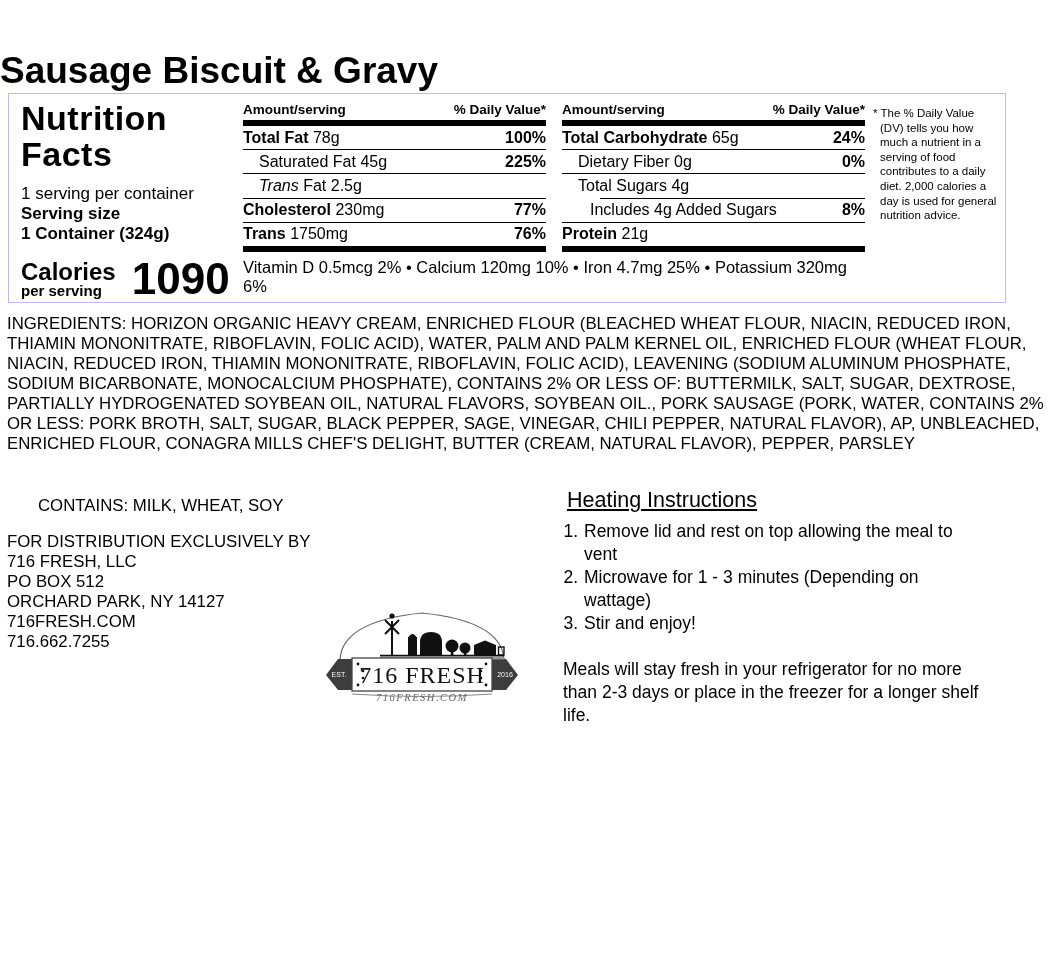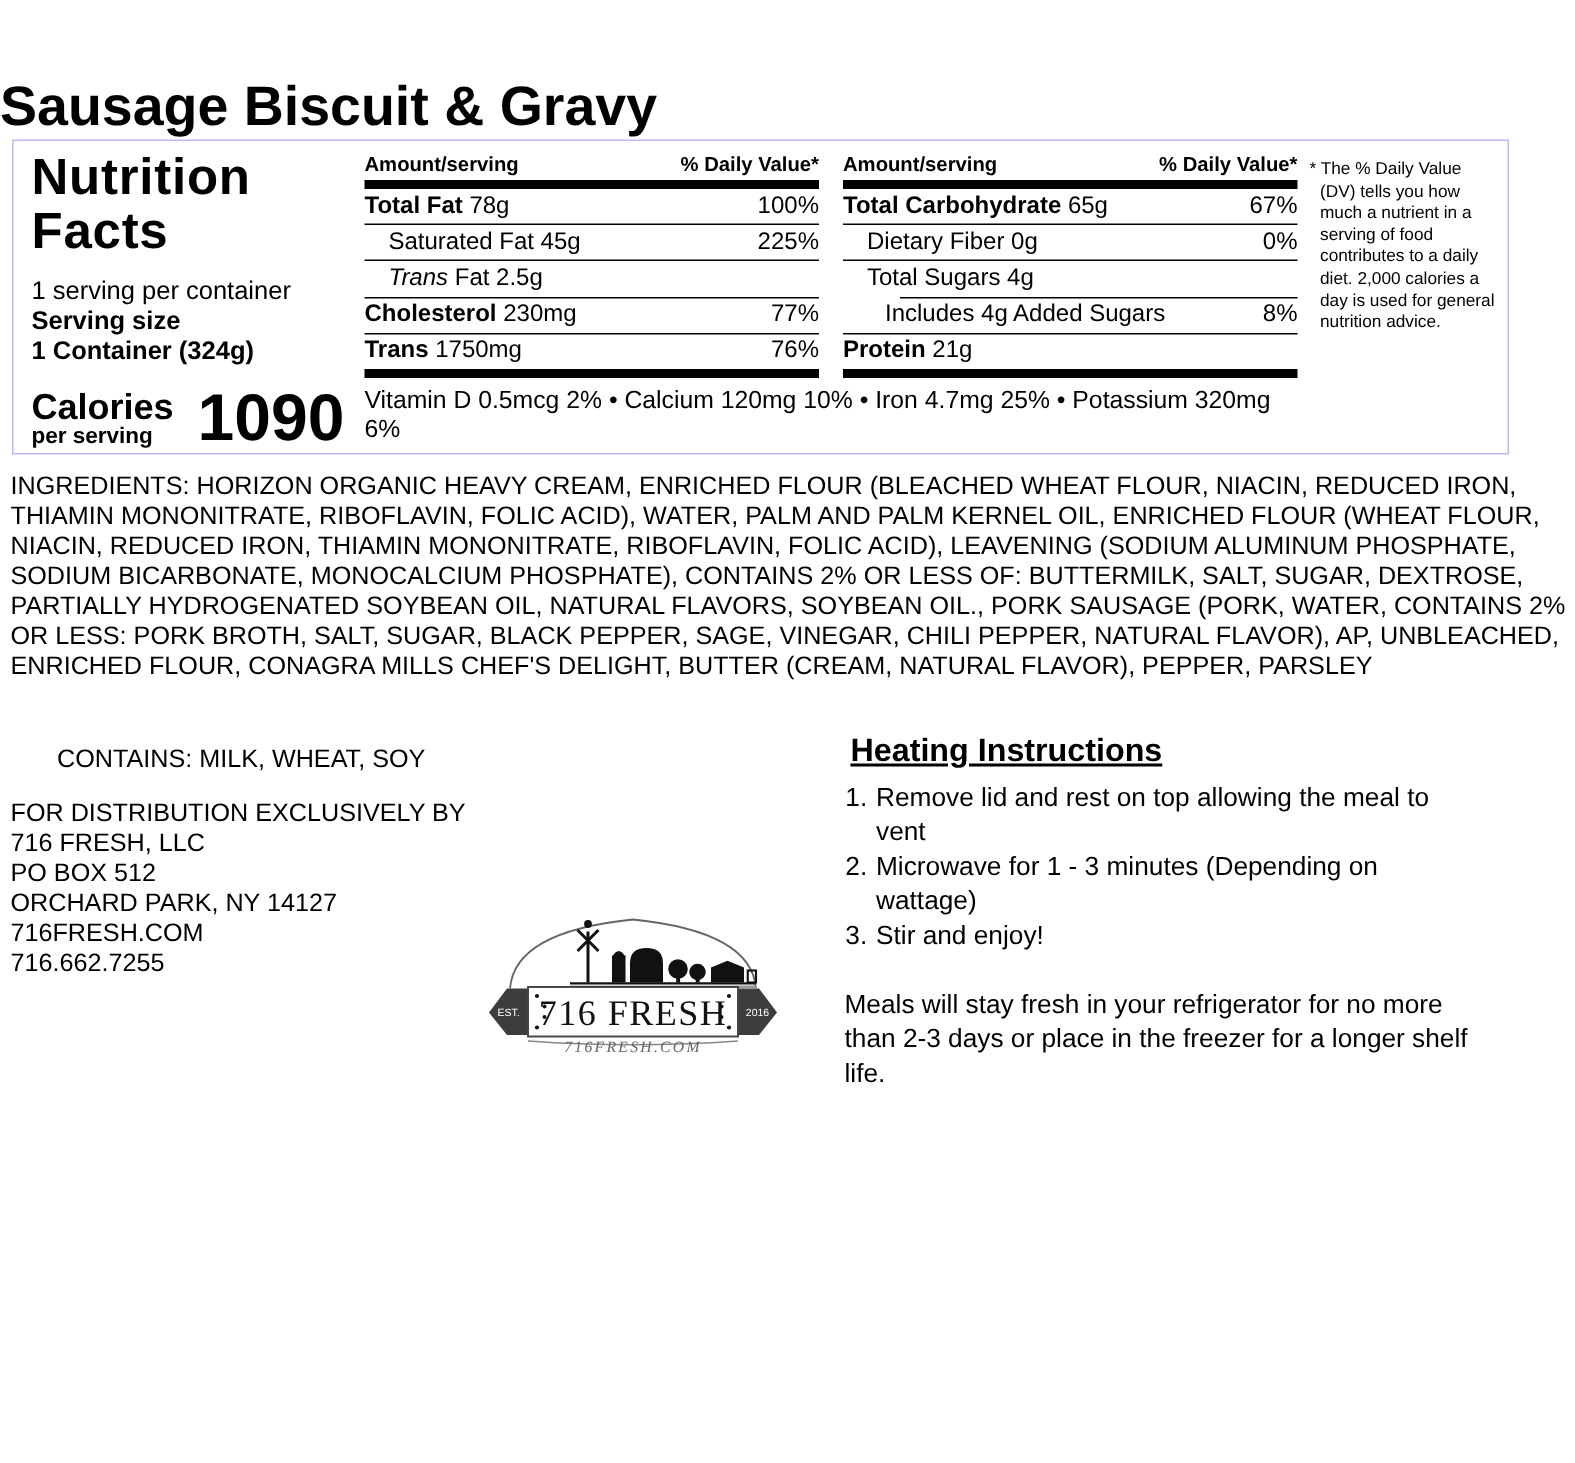--- a/index.html
+++ b/index.html
@@ -28,39 +28,39 @@
   .nf-cols { flex:1; display:flex; gap:16px; }
   .nf-col { flex:1; display:flex; flex-direction:column; }
   .nf-colhead { display:flex; justify-content:space-between; font-size:13.5px;
     font-weight:bold; padding:2px 0 3px 0; }
   .nf-bar { height:6px; background:#000; }
   .nf-rows { flex:1; display:flex; flex-direction:column; }
   .nf-row { flex:1; display:flex; justify-content:space-between; align-items:center;
     font-size:16px; }
   .nf-row .lbl em { font-style:italic; }
   .nf-row .b { font-weight:bold; }
-  .nf-row .dv { font-weight:normal; }
+  .nf-row .dv { font-weight:bold; }
   .ind-1 { padding-left:16px; }
   .ind-2 { padding-left:28px; }
   .nf-sep { height:1px; background:#000; }
   .nf-sep.indent { margin-left:38px; }
   .nf-micro { font-size:16.5px; padding:6px 0 2px 0; }
 
   .nf-foot { width:132px; padding:8px 0 0 8px; font-size:11.5px; line-height:14.6px;
     text-indent:-7px; padding-left:15px; }
 
   
   .ingredients { position:absolute; left:7px; top:314px; width:1040px;
     font-size:16.8px; line-height:20px; }
   .contains { position:absolute; left:7px; top:496px; font-size:16.8px;margin-left:31px; }
   .distribution { position:absolute; left:7px; top:532px; font-size:16.8px; line-height:20px; }
 
   
   .heating { position:absolute; left:545px; top:488px; width:436px; }
-  .heating-title { font-size:21.5px; font-weight:bold; text-decoration:underline;
+  .heating-title { font-size:21.5px; font-weight:normal; text-decoration:underline;
     margin-left:22px; display:table; }
   .heating ol { margin:7px 0 0 0; padding-left:38px; font-size:17.5px; line-height:23px; }
   .heating li { padding-left:1px; }
   .heating-note { margin-top:23px; padding-left:18px; font-size:17.5px; line-height:23px; }
 
   
   .logo { position:absolute; left:322px; top:597px; width:200px; height:105px; }
 </style>
 </head>
 <body>
@@ -122,21 +122,21 @@
       </div>
       <div class="nf-col">
         <div class="nf-colhead">
           <span>Amount/serving</span>
           <span>% Daily Value*</span>
         </div>
         <div class="nf-bar"></div>
         <div class="nf-rows">
             <div class="nf-row ind-0">
               <span class="lbl"><span class="b">Total Carbohydrate</span> 65g</span>
-              <span class="dv">67%</span>
+              <span class="dv">24%</span>
             </div>
             <div class="nf-sep"></div>
             <div class="nf-row ind-1">
               <span class="lbl"><span>Dietary Fiber</span> 0g</span>
               <span class="dv">0%</span>
             </div>
             <div class="nf-sep"></div>
             <div class="nf-row ind-1">
               <span class="lbl"><span>Total Sugars</span> 4g</span>
             </div>

